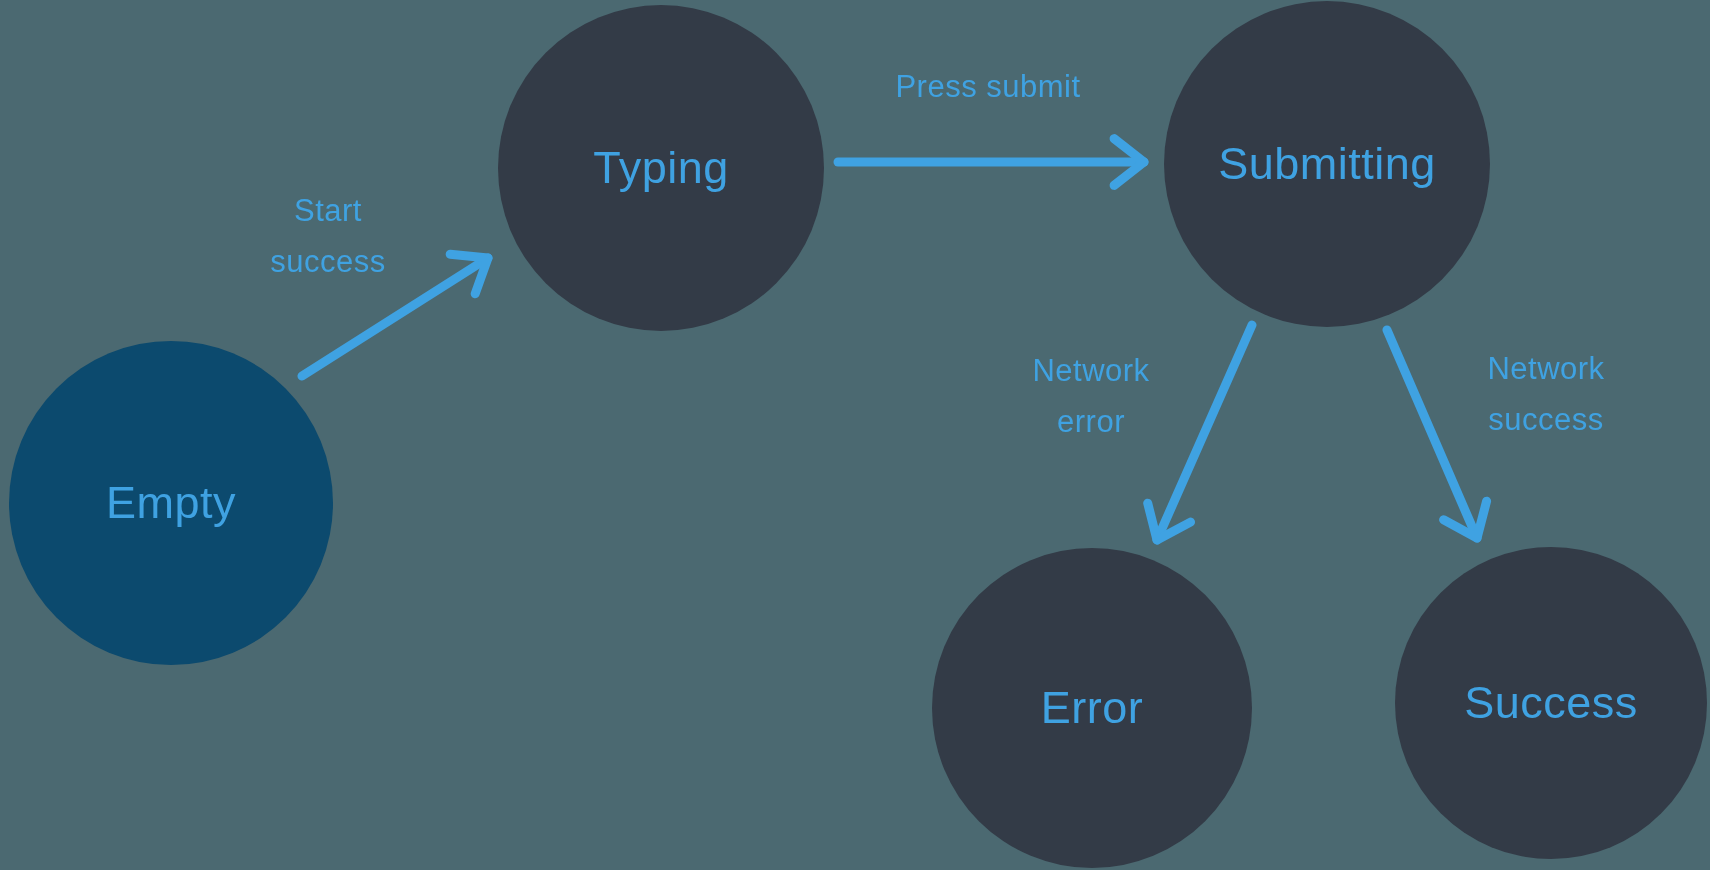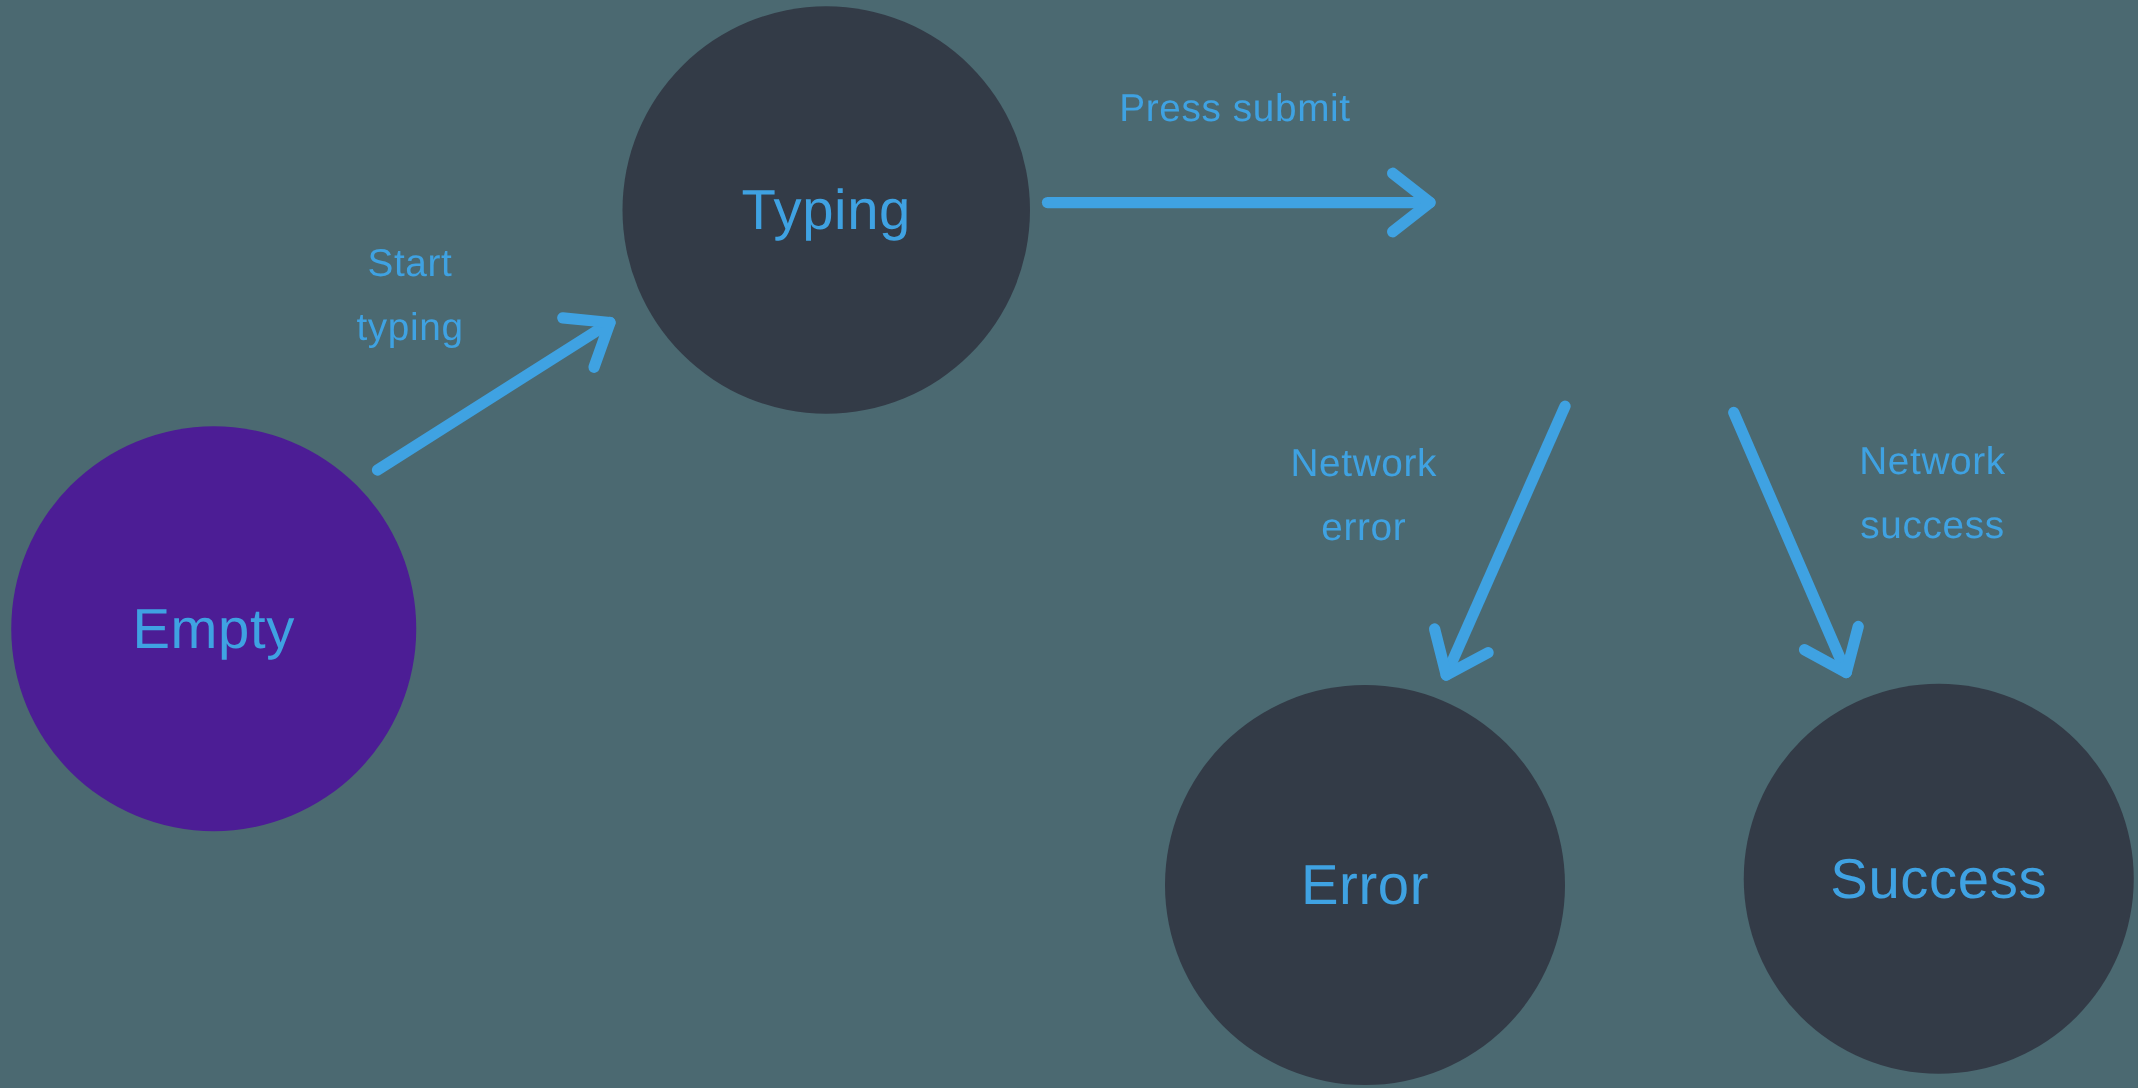--- a/index.html
+++ b/index.html
@@ -61,32 +61,35 @@
       <g fill="none" stroke="#3fa2e2" stroke-width="9" stroke-linecap="round" stroke-linejoin="round">
         <line x1="1252" y1="325" x2="1157" y2="540"></line>
         <path d="M 1190.5 522.1 L 1157 540 L 1147.7 503.2"></path>
       </g>
       <g fill="none" stroke="#3fa2e2" stroke-width="9" stroke-linecap="round" stroke-linejoin="round">
         <line x1="1387" y1="330" x2="1477" y2="538"></line>
         <path d="M 1486.6 501.2 L 1477 538 L 1443.6 519.8"></path>
       </g>
     </svg>
 
-<div class="state-node" style="left: 171px; top: 503px; width: 324px; height: 324px; background: #4c1d95;">
+<div class="state-node" style="left: 171px; top: 503px; width: 324px; height: 324px; background: #0c4a6e;">
       <span class="state-label" style="color: rgb(63, 162, 226);">Empty</span>
     </div>
     <div class="state-node" style="left: 661px; top: 168px; width: 326px; height: 326px; background: rgb(51, 59, 71);">
       <span class="state-label" style="color: rgb(63, 162, 226);">Typing</span>
+    </div>
+    <div class="state-node" style="left: 1327px; top: 164px; width: 326px; height: 326px; background: rgb(51, 59, 71);">
+      <span class="state-label" style="color: rgb(63, 162, 226);">Submitting</span>
     </div>
     <div class="state-node" style="left: 1092px; top: 708px; width: 320px; height: 320px; background: rgb(51, 59, 71);">
       <span class="state-label" style="color: rgb(63, 162, 226);">Error</span>
     </div>
     <div class="state-node" style="left: 1551px; top: 703px; width: 312px; height: 312px; background: rgb(51, 59, 71);">
       <span class="state-label" style="color: rgb(63, 162, 226);">Success</span>
     </div>
     <div class="edge-label" style="left: 328px; top: 236px; color: rgb(63, 162, 226);">Start
-typing</div>
+success</div>
     <div class="edge-label" style="left: 988px; top: 86px; color: rgb(63, 162, 226);">Press submit</div>
     <div class="edge-label" style="left: 1091px; top: 396px; color: rgb(63, 162, 226);">Network
 error</div>
     <div class="edge-label" style="left: 1546px; top: 394px; color: rgb(63, 162, 226);">Network
 success</div>
   </div>
 
 </body></html>

